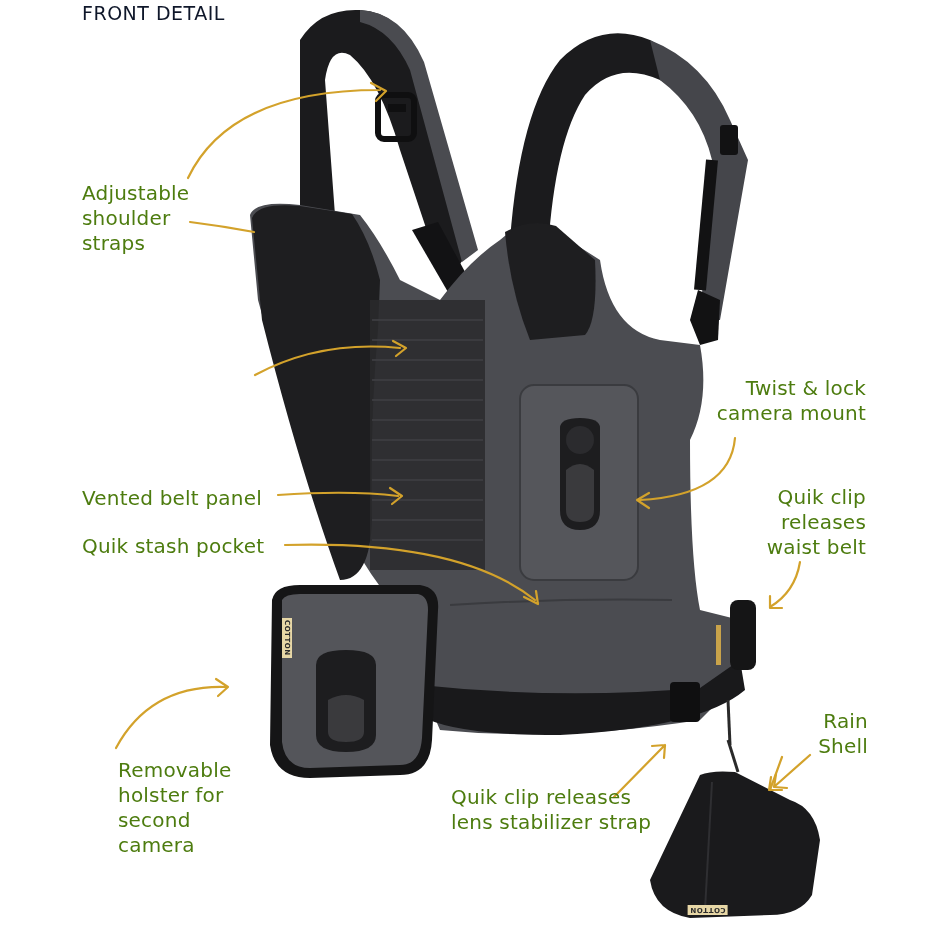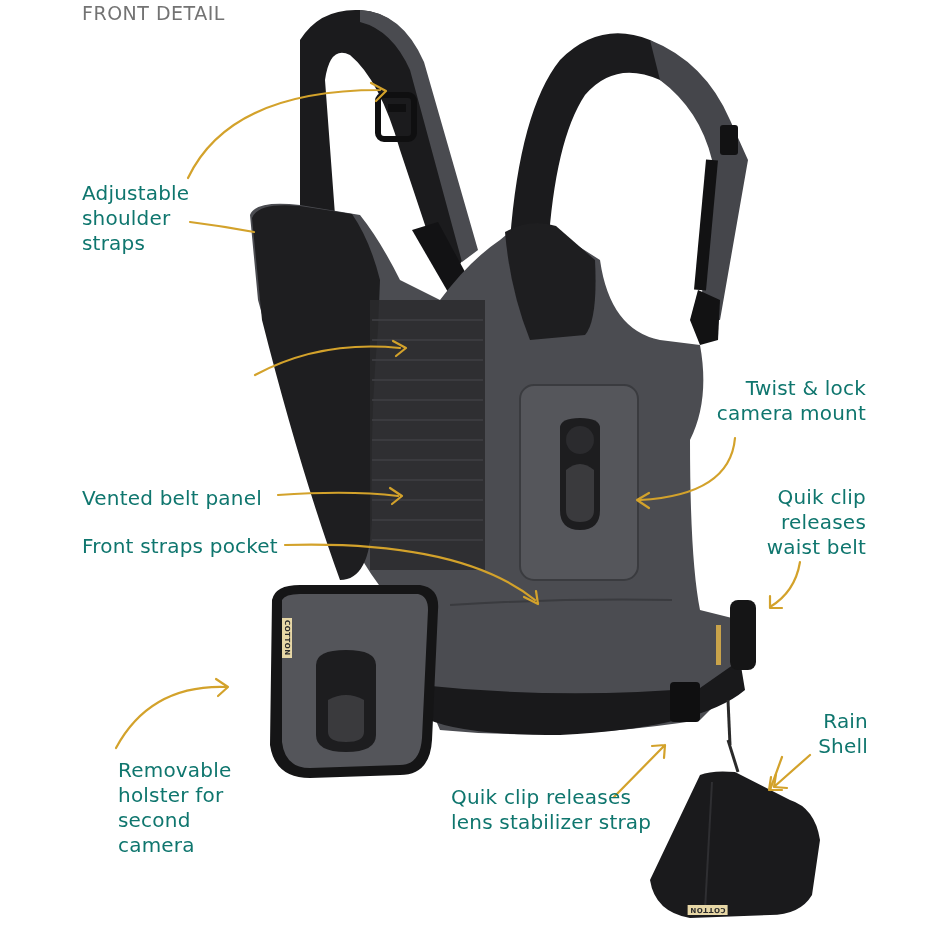--- a/index.html
+++ b/index.html
@@ -1,22 +1,22 @@
 <!DOCTYPE html>
 <html><head>
 <meta charset="utf-8">
 <style>
   html, body { margin: 0; padding: 0; background: #ffffff; }
   body { width: 948px; height: 948px; position: relative; overflow: hidden;
          font-family: "DejaVu Sans", "Liberation Sans", sans-serif; }
   .canvas { position: absolute; left: 0; top: 0; width: 948px; height: 948px; }
-  .label { position: absolute; color: #0f766e; font-size: 20px; line-height: 25px;
+  .label { position: absolute; color: #4d7c0f; font-size: 20px; line-height: 25px;
            letter-spacing: 0.2px; white-space: pre-line; }
   .label.right { text-align: right; margin-top: 7px; }
-  .title { position: absolute; left: 82px; top: 2px; font-size: 19px; color: #737373;
+  .title { position: absolute; left: 82px; top: 2px; font-size: 19px; color: #0f172a;
            letter-spacing: 0.5px; }
   svg.art { position: absolute; left: 0; top: 0; }
   .arrows path { fill: none; stroke: #d3a22b; stroke-width: 2.2; stroke-linecap: round; stroke-linejoin: round; }
   .brand-tag { position: absolute; background: #e7d7a6; color: #2b2b2b; font-size: 7px;
                font-weight: bold; letter-spacing: 0.5px; padding: 1px 2px;
                font-family: "DejaVu Sans", sans-serif; }
 </style>
 </head>
 <body>
 
@@ -115,21 +115,21 @@
     </g>
   </svg>
 
   <div class="brand-tag" style="left:278px; top:618px; transform:rotate(90deg); transform-origin:left top; left:292px;">COTTON</div>
   <div class="brand-tag" style="left:688px; top:905px; transform:rotate(180deg);">COTTON</div>
 
   <div class="label" style="left:82px; top:181px;">Adjustable
 shoulder
 straps</div>
   <div class="label" style="left:82px; top:486px;">Vented belt panel</div>
-  <div class="label" style="left:82px; top:534px;">Front straps pocket</div>
+  <div class="label" style="left:82px; top:534px;">Quik stash pocket</div>
   <div class="label" style="left:82px; top:758px;margin-left:36px;">Removable
 holster for
 second
 camera</div>
   <div class="label right" style="right:82px; top:369px;">Twist &amp; lock
 camera mount</div>
   <div class="label right" style="right:82px; top:478px;">Quik clip
 releases
 waist belt</div>
   <div class="label right" style="right:80px; top:702px;">Rain

